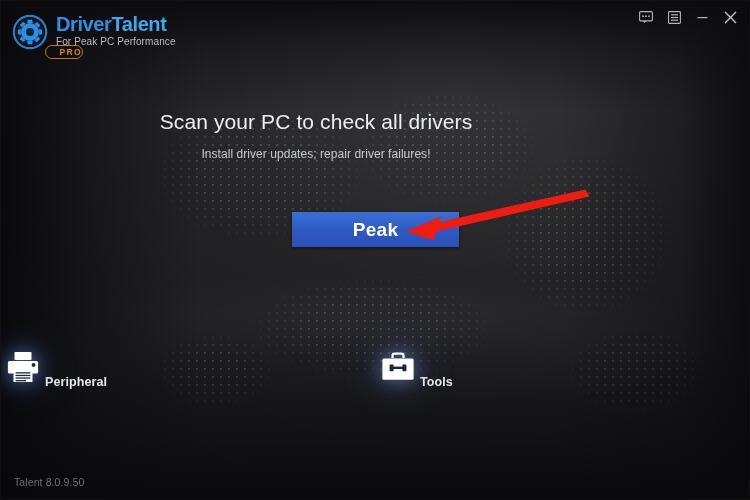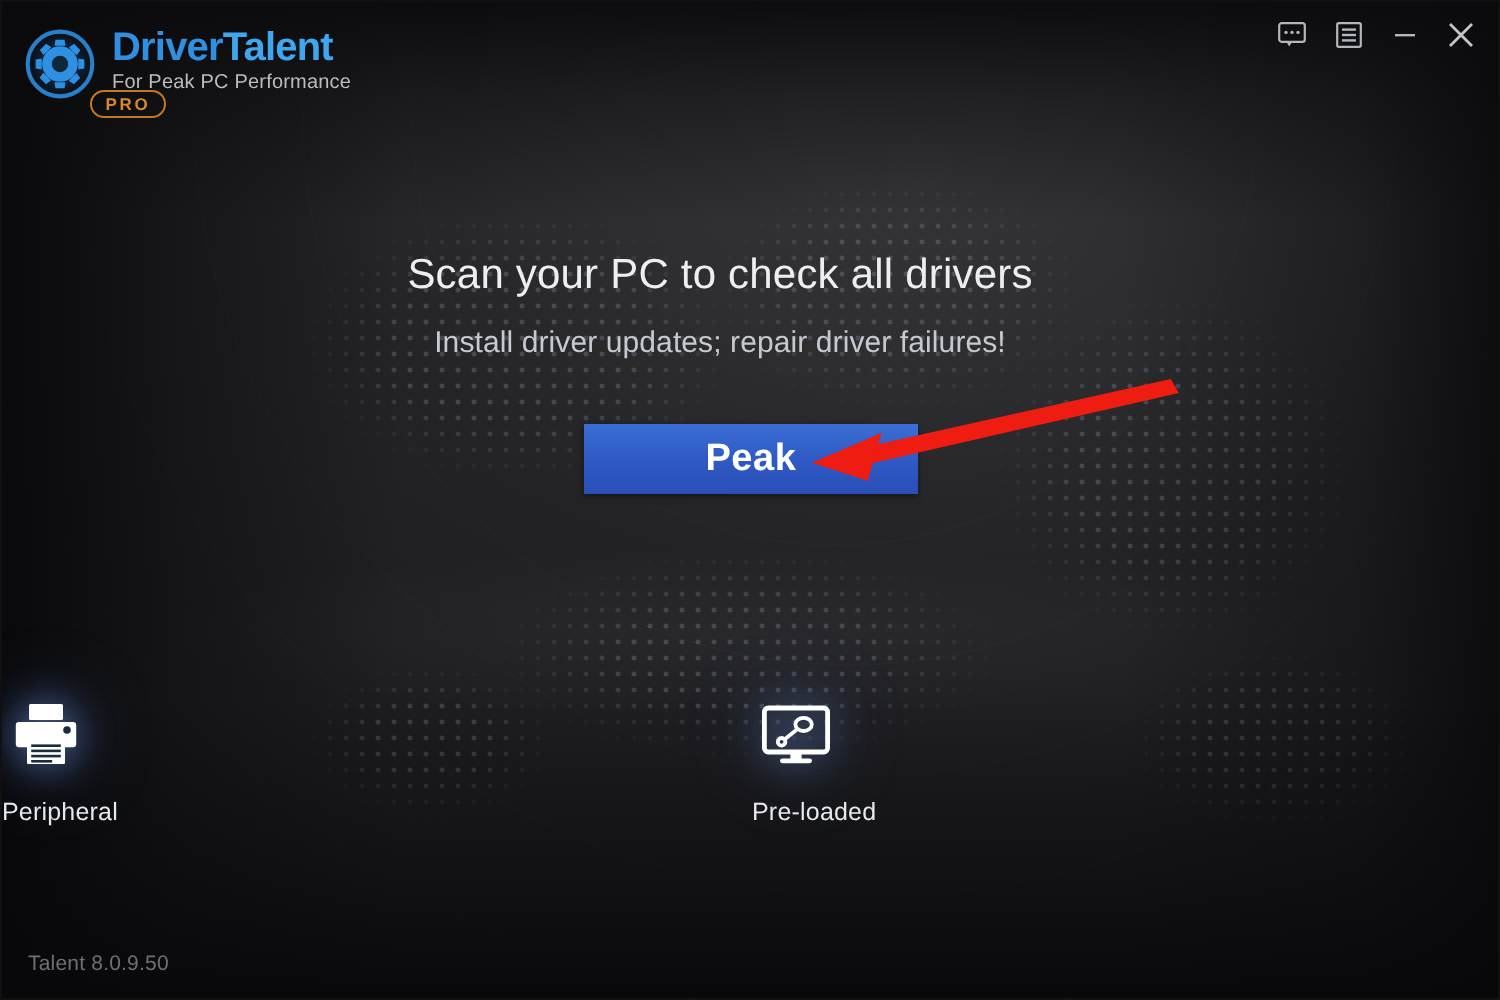--- a/index.html
+++ b/index.html
@@ -125,21 +125,21 @@
     left: 44px;
     top: 44px;
     width: 38px;
     height: 14px;
     border: 1px solid #c07a22;
     border-radius: 7px;
     color: #d68a2c;
     font-size: 8.5px;
     font-weight: bold;
     letter-spacing: 1.4px;
-    text-align: center;
+    text-align: right;
     line-height: 13px;
     box-sizing: border-box;
   }
 
   .win-controls {
     position: absolute;
     right: 8px;
     top: 4px;
     display: flex;
     align-items: center;
@@ -152,36 +152,35 @@
     align-items: center;
     justify-content: center;
     cursor: pointer;
   }
   .win-btn svg { display: block; }
 
   
   .hero {
     position: absolute;
     left: 0;
-    top: 124px;
+    top: 108px;
     width: 630px;
     text-align: center;
     z-index: 10;
-    margin-left: 44px;
   }
   .hero-title {
     font-size: 21px;
     color: #eceef1;
     font-weight: normal;
     letter-spacing: 0.1px;
     line-height: 26px;
     margin: 0;
   }
   .hero-sub {
-    font-size: 15px;
+    font-size: 12px;
     color: #c6c9ce;
     margin-top: 12px;
     letter-spacing: 0.05px;
   }
 
   .scan-button {
     position: absolute;
     left: 291px;
     top: 211px;
     width: 167px;
@@ -211,23 +210,24 @@
     position: absolute;
     left: 0;
     top: 344px;
     width: 750px;
     display: flex;
     z-index: 10;
   }
   .feature {
     flex: 1;
     display: flex;
-    flex-direction: column;
-    align-items: flex-start;
+    flex-direction: row;
+    align-items: flex-end;
     cursor: pointer;
+    font-weight: bold;
   }
   .feature-icon {
     width: 44px;
     height: 44px;
     display: flex;
     align-items: center;
     justify-content: center;
     filter: drop-shadow(0 0 9px rgba(120,165,255,0.55)) drop-shadow(0 0 18px rgba(90,130,230,0.35));
   }
   .feature-icon svg { display: block; }
@@ -370,32 +370,31 @@
             <rect x="11.6" y="24.2" width="14.8" height="1.3"></rect>
             <rect x="11.6" y="26.8" width="14.8" height="1.3"></rect>
             <rect x="11.6" y="29.4" width="14.8" height="1.3"></rect>
             <rect x="11.6" y="32" width="10.5" height="1.3"></rect>
           </g>
         </svg>
       </div>
       <div class="feature-label">Peripheral</div>
     </div>
 
+
     <div class="feature">
       <div class="feature-icon">
         <svg width="38" height="38" viewBox="0 0 38 38">
-          <rect x="3.2" y="6" width="31.6" height="22" rx="2" fill="none" stroke="#ffffff" stroke-width="2.4"></rect>
-          <rect x="16.2" y="28.4" width="5.6" height="3.2" fill="#ffffff"></rect>
-          <rect x="11" y="31.2" width="16" height="2.4" rx="1.2" fill="#ffffff"></rect>
-          <g fill="none" stroke="#ffffff" stroke-width="1.9">
-            <ellipse cx="22.8" cy="14.2" rx="4.1" ry="3.3"></ellipse>
-            <path d="M19.6 16.6 L13.4 21.6"></path>
-            <circle cx="11.8" cy="22.9" r="1.9"></circle>
+          <path d="M13.5 10 V7.6 a2 2 0 0 1 2 -2 h7 a2 2 0 0 1 2 2 V10" fill="none" stroke="#ffffff" stroke-width="2.2"></path>
+          <rect x="3.4" y="10.4" width="31.2" height="21.4" rx="1.6" fill="#ffffff"></rect>
+          <g fill="#17283c">
+            <rect x="13" y="18.6" width="12" height="2.4"></rect>
+            <rect x="10.6" y="16.4" width="4" height="6.8" rx="0.6"></rect>
+            <rect x="23.4" y="16.4" width="4" height="6.8" rx="0.6"></rect>
           </g>
         </svg>
       </div>
-      <div class="feature-label">Pre-loaded</div>
+      <div class="feature-label">Tools</div>
     </div>
-
   </div>
 
   <div class="version">Talent 8.0.9.50</div>
 </div>
 
 </body></html>

